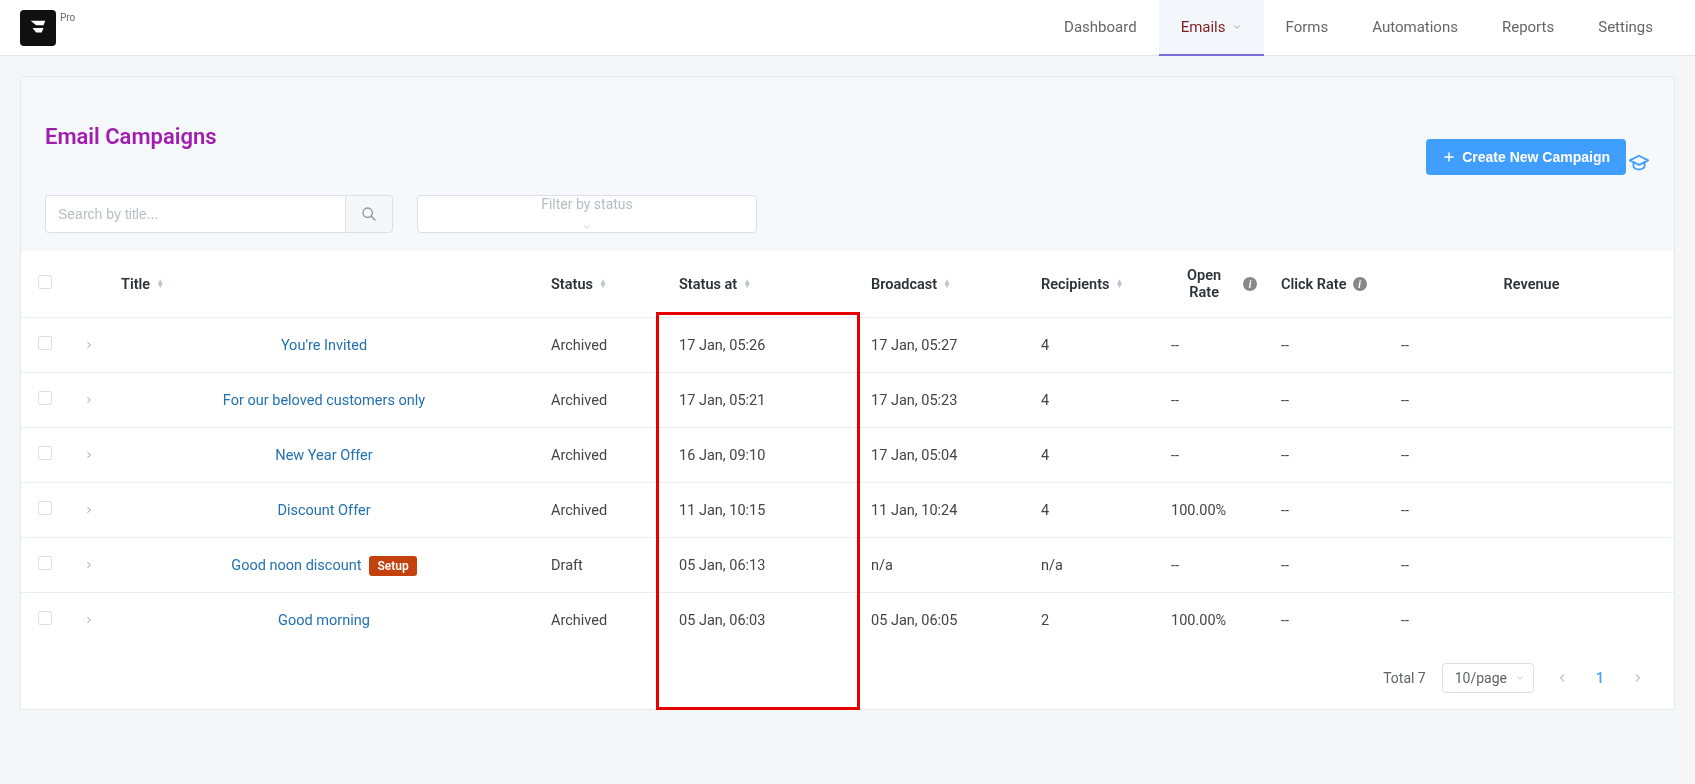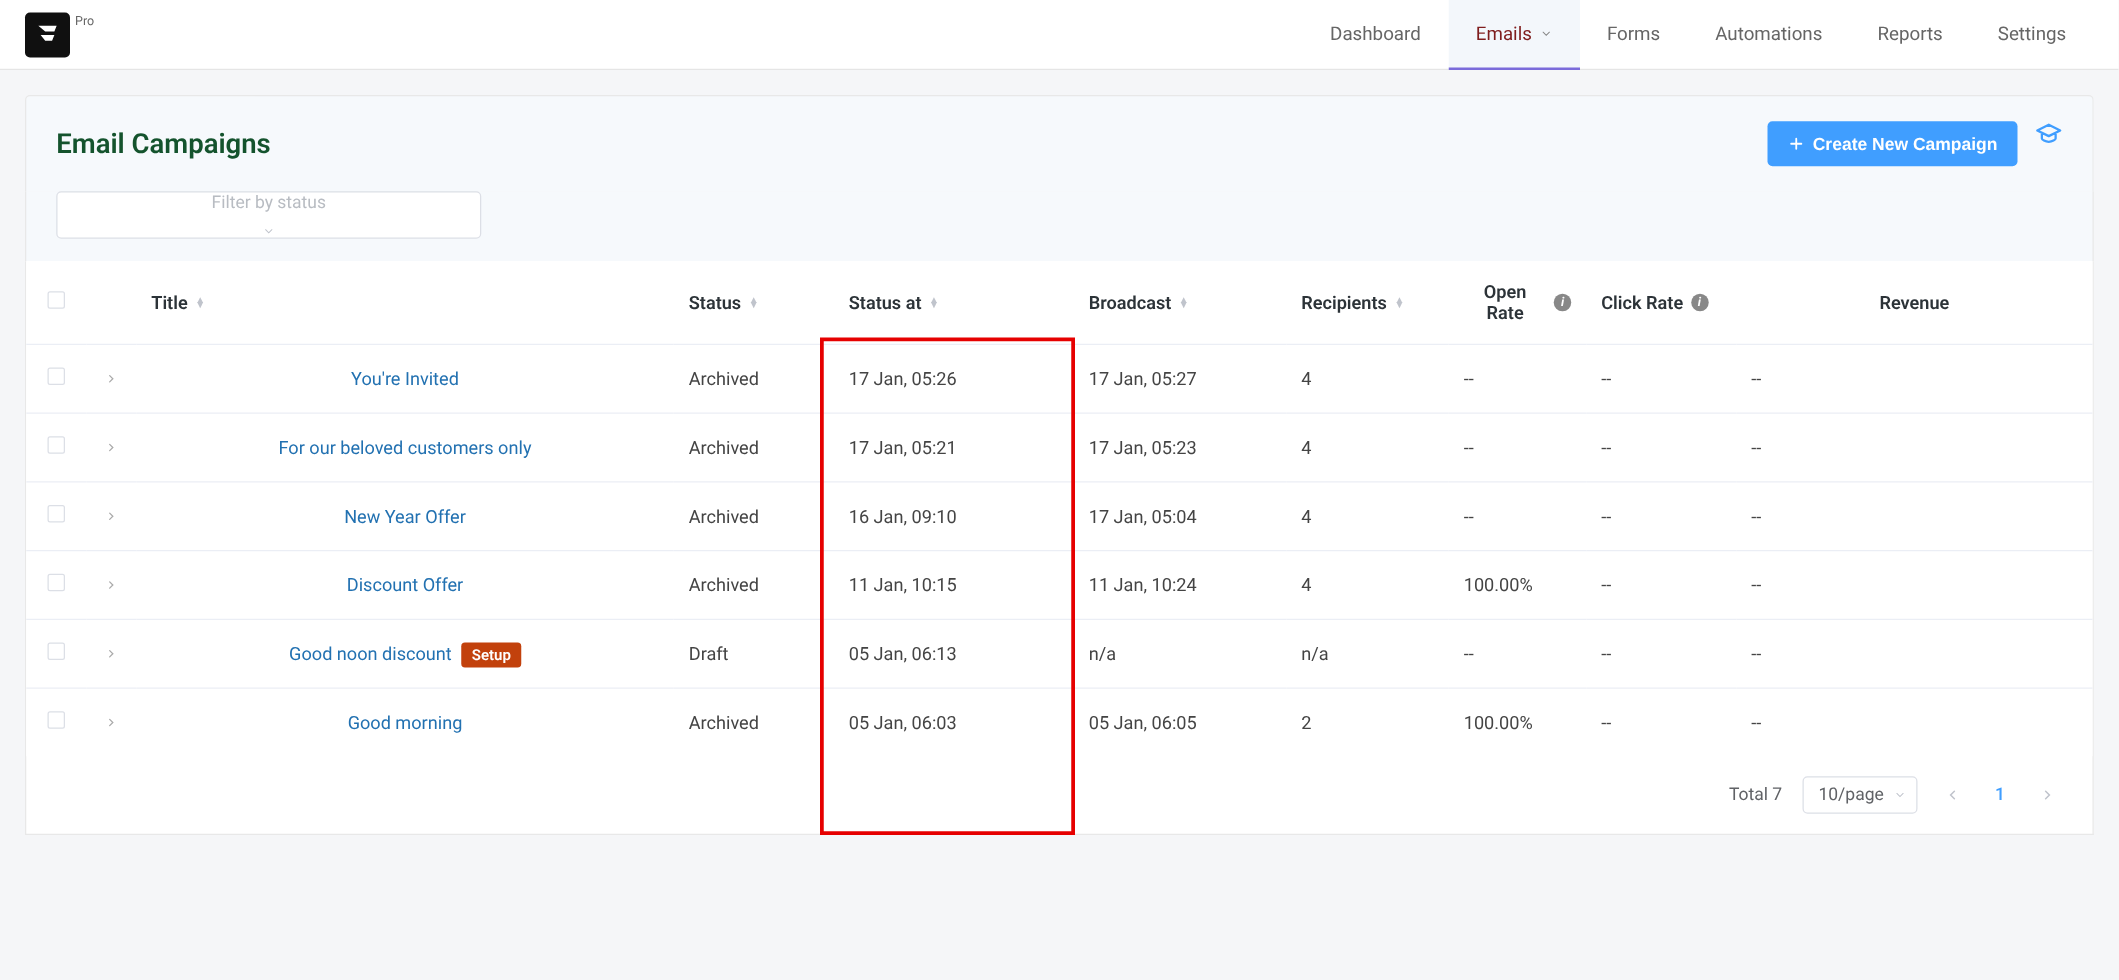--- a/index.html
+++ b/index.html
@@ -11,22 +11,22 @@
   .logo svg { width: 22px; height: 22px; }
   .pro-label { font-size: 10px; color: #666; margin-left: 4px; margin-top: 2px; }
   .nav { margin-left: auto; display: flex; align-items: stretch; height: 56px; }
   .nav-item { display: flex; align-items: center; padding: 0 22px; color: #666; font-size: 15px; cursor: pointer; border-bottom: 2px solid transparent; gap: 6px; }
   .nav-item.active { background: #f3f7fb; border-bottom: 2px solid #7a6bda; color: #7f1d1d; }
   .chev { width: 10px; height: 10px; }
   
   .page { padding: 20px; }
   
   .header-bar { background: #f6f9fc; border: 1px solid #e8e8e8; border-bottom: none; border-radius: 4px 4px 0 0; padding: 20px 24px; display: flex; align-items: center; }
-  .page-title { font-size: 22px; font-weight: 600; color: #14532d; }
-  .header-right { margin-left: auto; display: flex; align-items: flex-start; gap: 14px; }
+  .page-title { font-size: 22px; font-weight: 600; color: #a21caf; }
+  .header-right { margin-left: auto; display: flex; align-items: flex-end; gap: 2px; margin-top: 42px; }
   .btn-primary { background: #409eff; color: #fff; border: none; border-radius: 4px; padding: 10px 16px; font-size: 14px; font-weight: 600; display: flex; align-items: center; gap: 6px; cursor: pointer; }
   .btn-primary svg { width: 14px; height: 14px; }
   .grad-icon { color: #409eff; width: 22px; height: 22px; cursor: pointer; }
   
   .filters { background: #f6f9fc; border-left: 1px solid #e8e8e8; border-right: 1px solid #e8e8e8; padding: 0 24px 18px 24px; display: flex; gap: 24px; }
   .search-wrap { display: flex; }
   .search-input { width: 300px; height: 38px; border: 1px solid #dcdfe6; border-right: none; border-radius: 4px 0 0 4px; padding: 0 12px; font-size: 14px; color: #606266; background: #fff; }
   .search-input::placeholder { color: #b8bcc2; }
   .search-btn { width: 48px; height: 38px; border: 1px solid #dcdfe6; border-radius: 0 4px 4px 0; background: #f5f7fa; display: flex; align-items: center; justify-content: center; cursor: pointer; color: #909399; }
   .filter-select { width: 340px; height: 38px; border: 1px solid #dcdfe6; border-radius: 4px; background: #fff; padding: 0 12px; display: flex; align-items: center; justify-content: space-between; color: #b8bcc2; cursor: pointer; flex-direction: column; }
@@ -111,20 +111,29 @@
           </svg>
         <span>Create New Campaign</span>
       </button>
       <svg class="grad-icon" viewBox="0 0 24 24">
         <path d="M12 3 L22 8 L12 13 L2 8 Z M6 10 v5 c0 1 3 3 6 3 s6-2 6-3 v-5" fill="none" stroke="currentColor" stroke-width="2" stroke-linejoin="round"></path>
       </svg>
     </div>
   </div>
 
   <div class="filters">
+    <div class="search-wrap">
+      <input class="search-input" placeholder="Search by title..." style="">
+      <button class="search-btn">
+        <svg width="16" height="16" viewBox="0 0 24 24">
+            <circle cx="10" cy="10" r="7" fill="none" stroke="currentColor" stroke-width="2"></circle>
+            <path d="M15 15 L21 21" stroke="currentColor" stroke-width="2" stroke-linecap="round"></path>
+          </svg>
+      </button>
+    </div>
     <div class="filter-select">
       <span>Filter by status</span>
       <svg class="chev" viewBox="0 0 24 24">
           <path d="M6 9l6 6 6-6" fill="none" stroke="#c0c4cc" stroke-width="2" stroke-linecap="round"></path>
         </svg>
     </div>
   </div>
 
   <div class="table-wrap">
     <table class="table">

